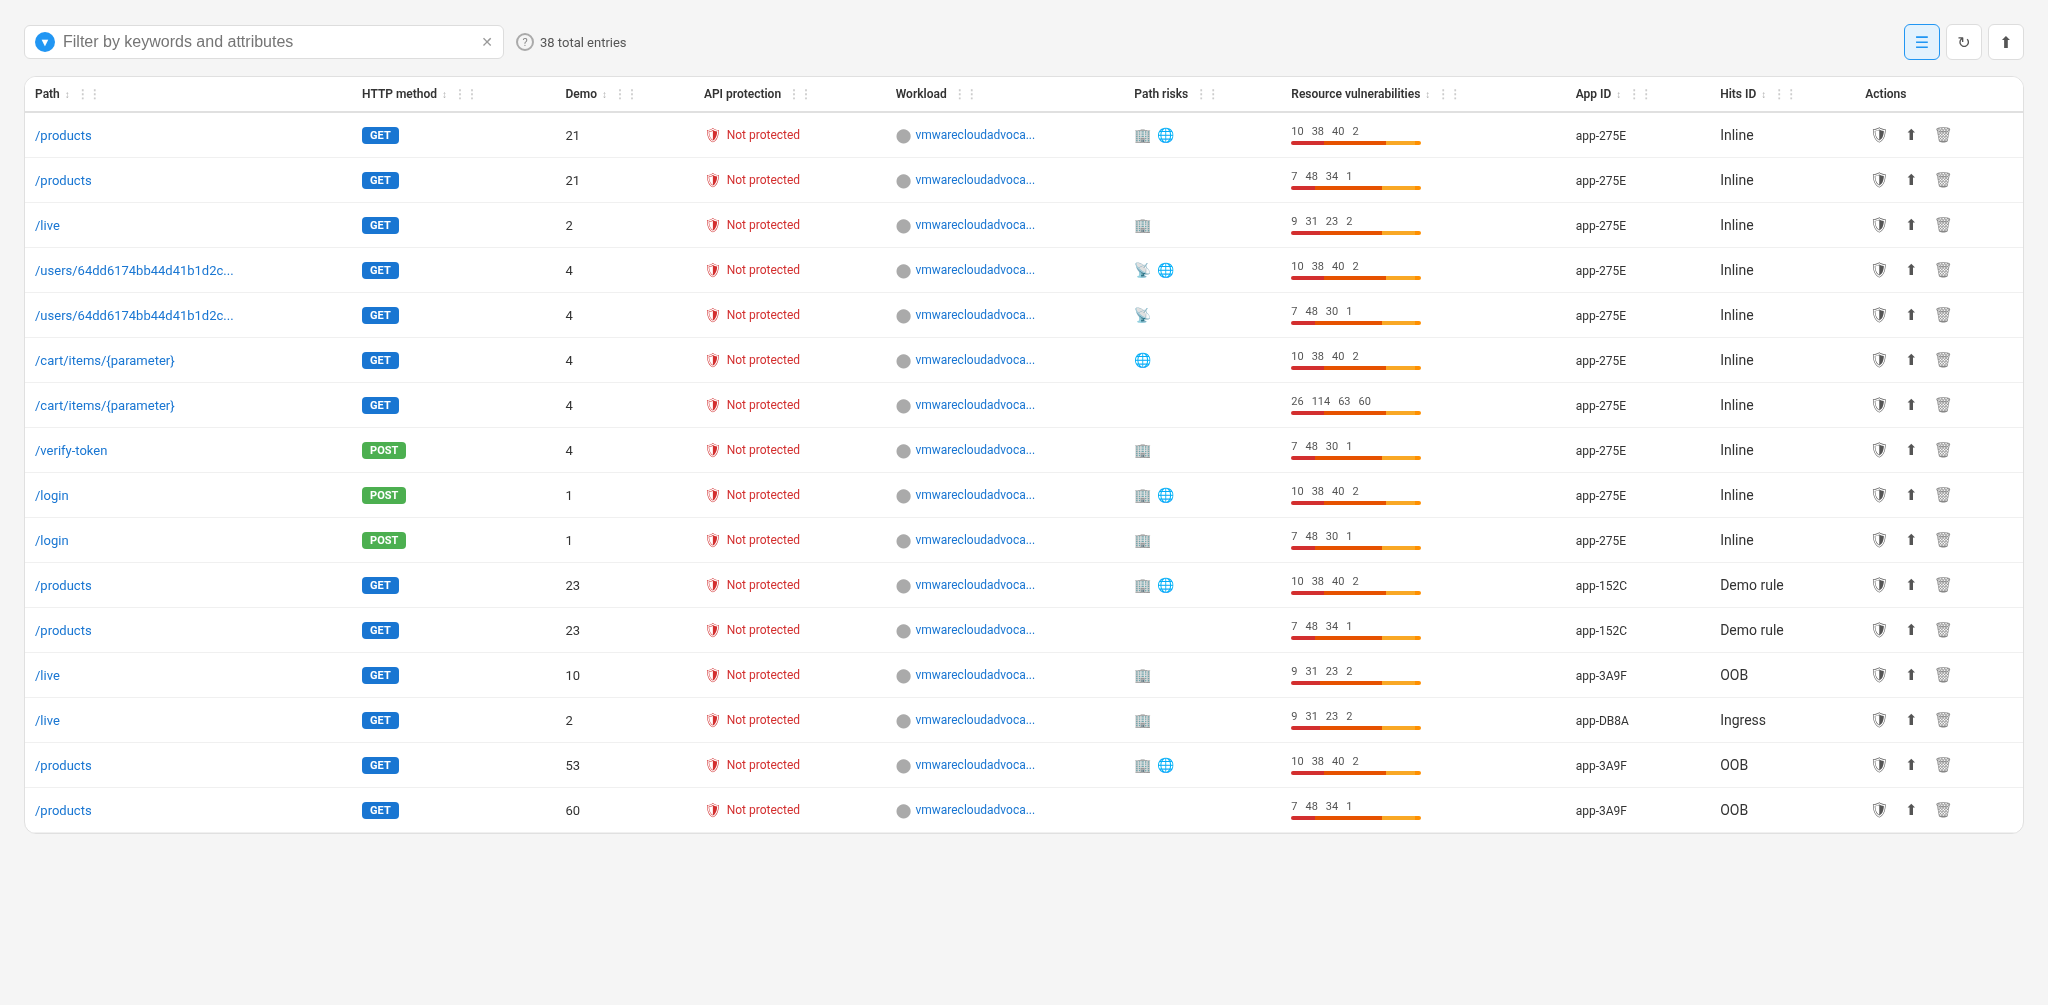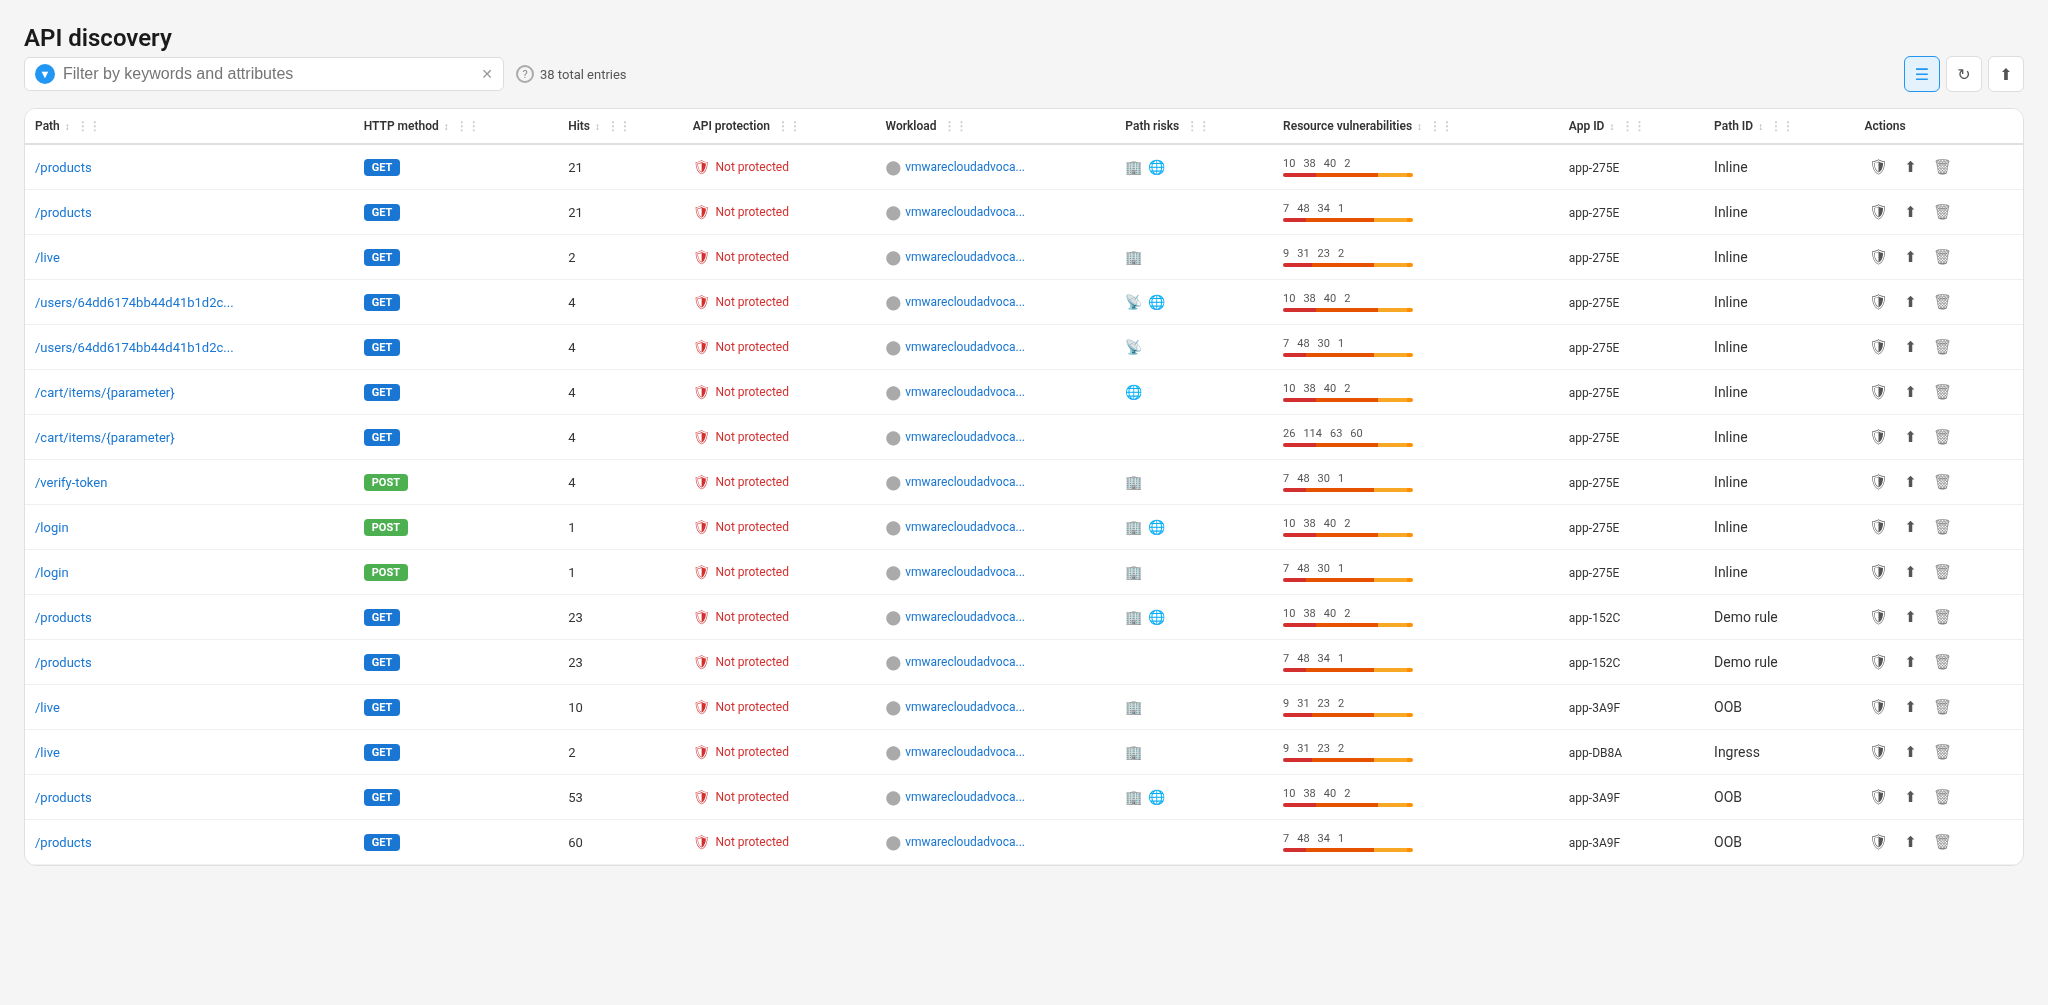--- a/index.html
+++ b/index.html
@@ -227,21 +227,20 @@
       font-size: 15px;
       cursor: pointer;
       border-radius: 4px;
     }
     .action-icon.delete { color: #888; }
   </style>
 </head>
 <body>
 
 <div class="page-container">
-  <h1 class="page-title">API discovery</h1>
 
   <div class="toolbar">
     <div class="filter-area">
       <div class="filter-input-wrap">
         <div class="filter-icon">▼</div>
         <input class="filter-input" placeholder="Filter by keywords and attributes" style="">
         <span class="clear-icon">✕</span>
       </div>
       <div class="total-entries">
         <div class="help-icon">?</div>
@@ -263,21 +262,21 @@
             <span>Path</span>
             <span class="sort-icon">↕</span>
             <span class="col-drag">⋮⋮</span>
           </th>
           <th>
             <span>HTTP method</span>
             <span class="sort-icon">↕</span>
             <span class="col-drag">⋮⋮</span>
           </th>
           <th>
-            <span>Hits</span>
+            <span>Demo</span>
             <span class="sort-icon">↕</span>
             <span class="col-drag">⋮⋮</span>
           </th>
           <th>
             <span>API protection</span>
             <span class="col-drag">⋮⋮</span>
           </th>
           <th>
             <span>Workload</span>
             <span class="col-drag">⋮⋮</span>
@@ -290,21 +289,21 @@
             <span>Resource vulnerabilities</span>
             <span class="sort-icon">↕</span>
             <span class="col-drag">⋮⋮</span>
           </th>
           <th>
             <span>App ID</span>
             <span class="sort-icon">↕</span>
             <span class="col-drag">⋮⋮</span>
           </th>
           <th>
-            <span>Path ID</span>
+            <span>Hits ID</span>
             <span class="sort-icon">↕</span>
             <span class="col-drag">⋮⋮</span>
           </th>
           <th>
             <span>Actions</span>
           </th>
         </tr>
       </thead>
       <tbody id="table-body">
       <tr>

